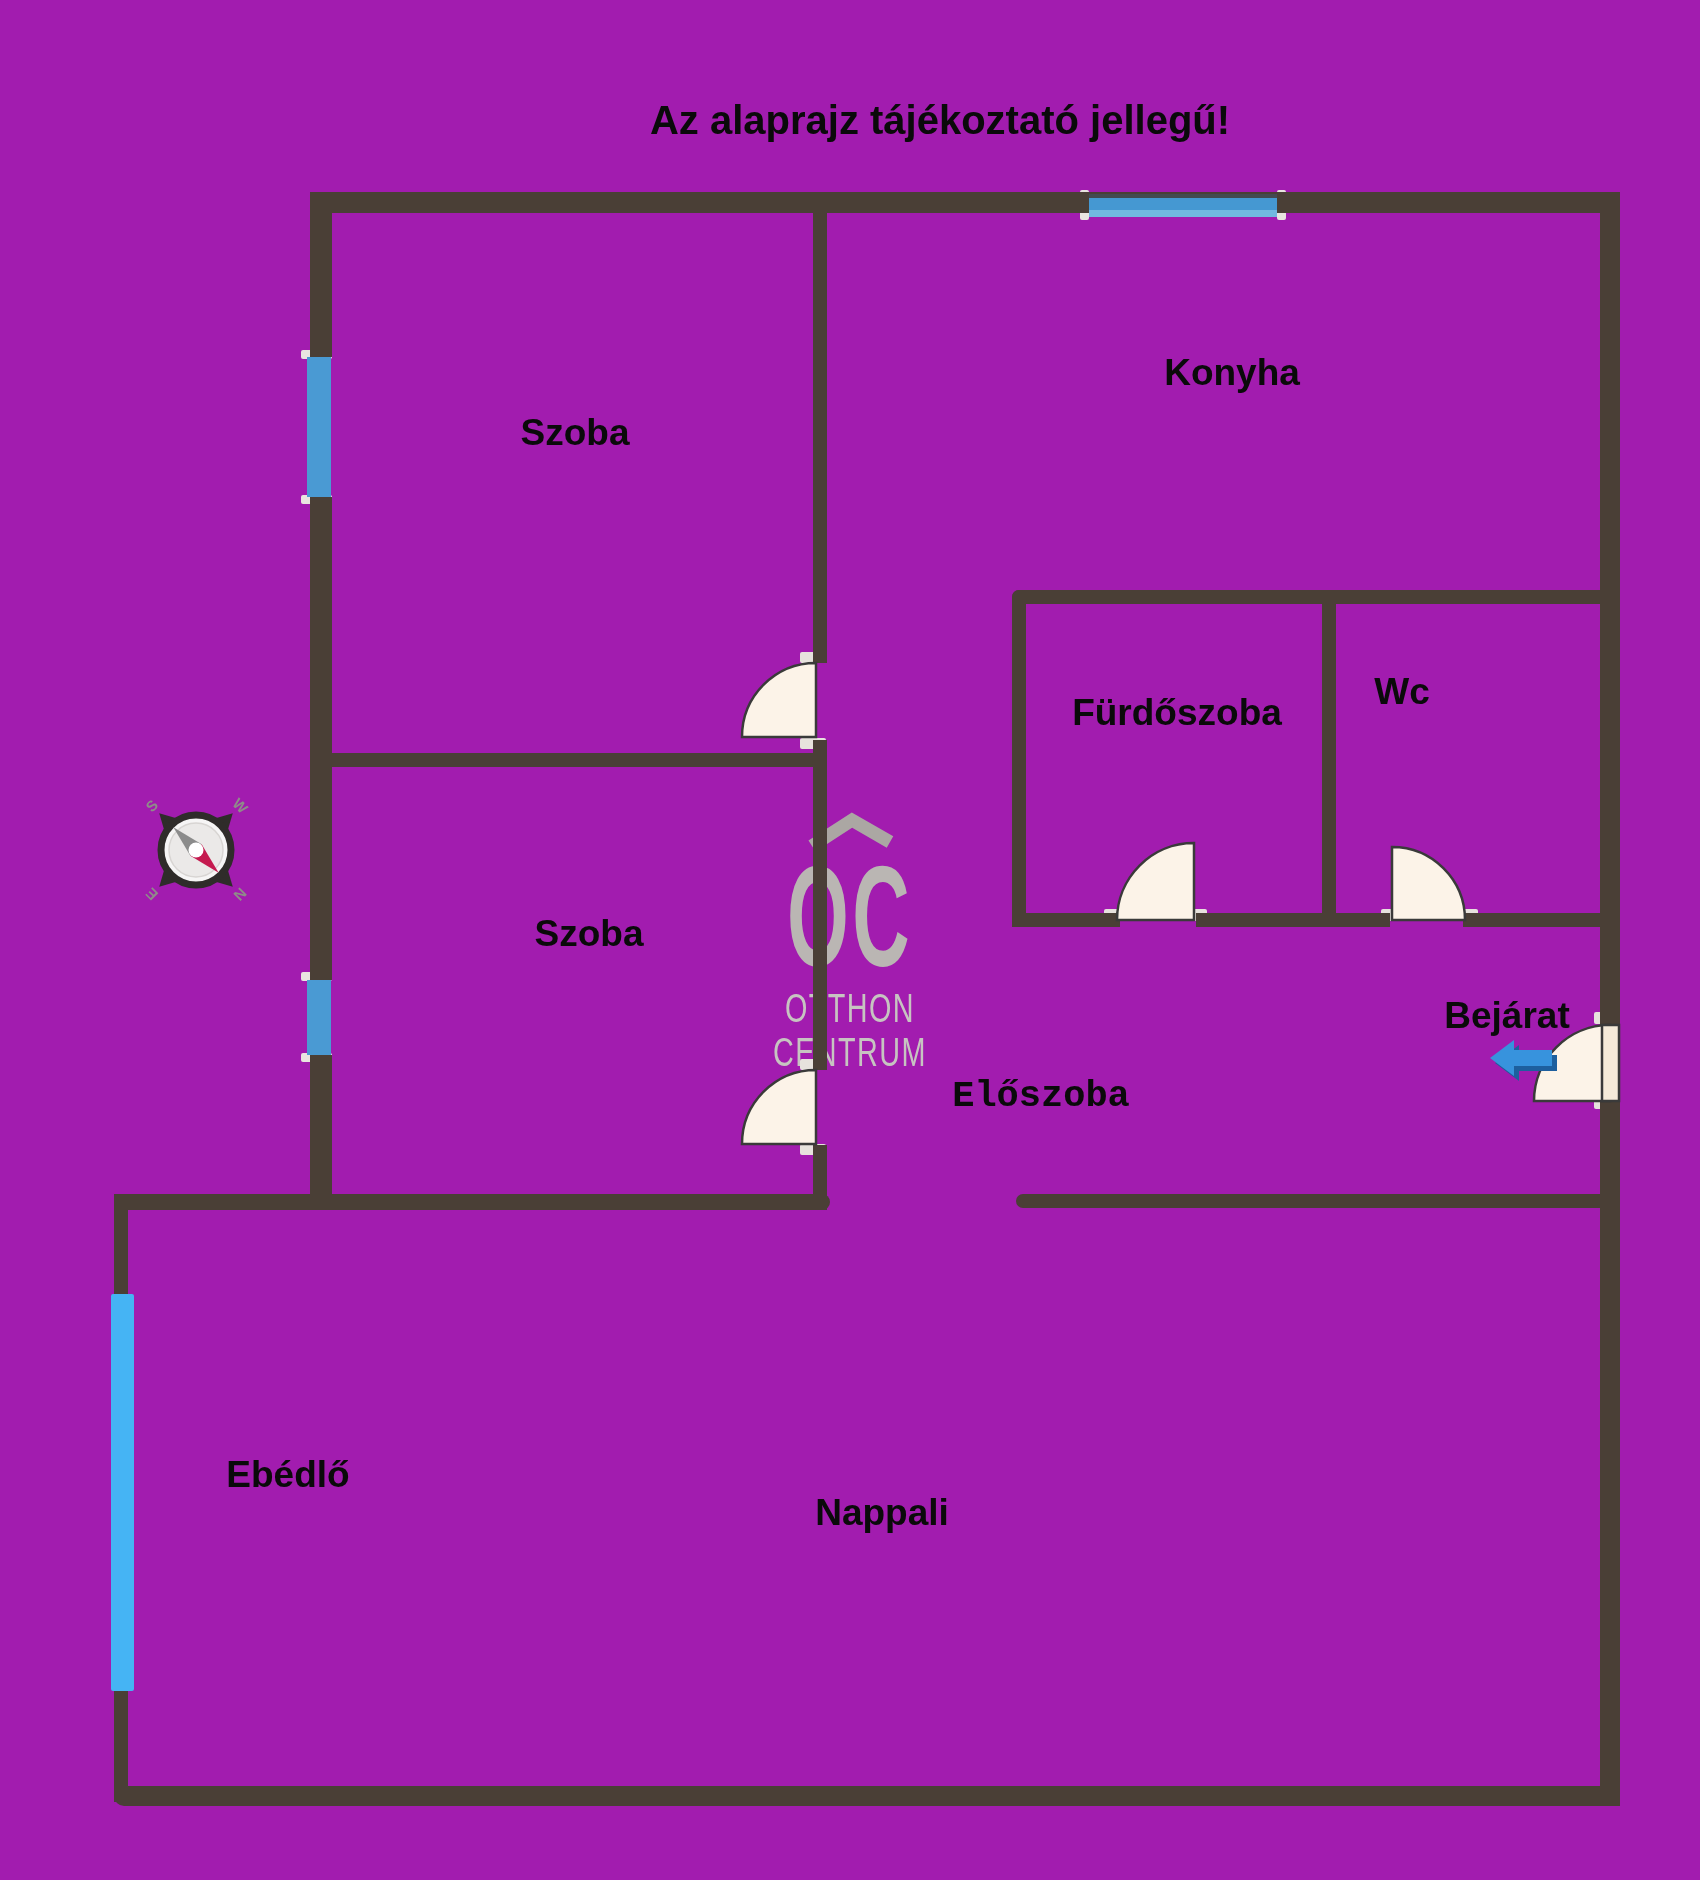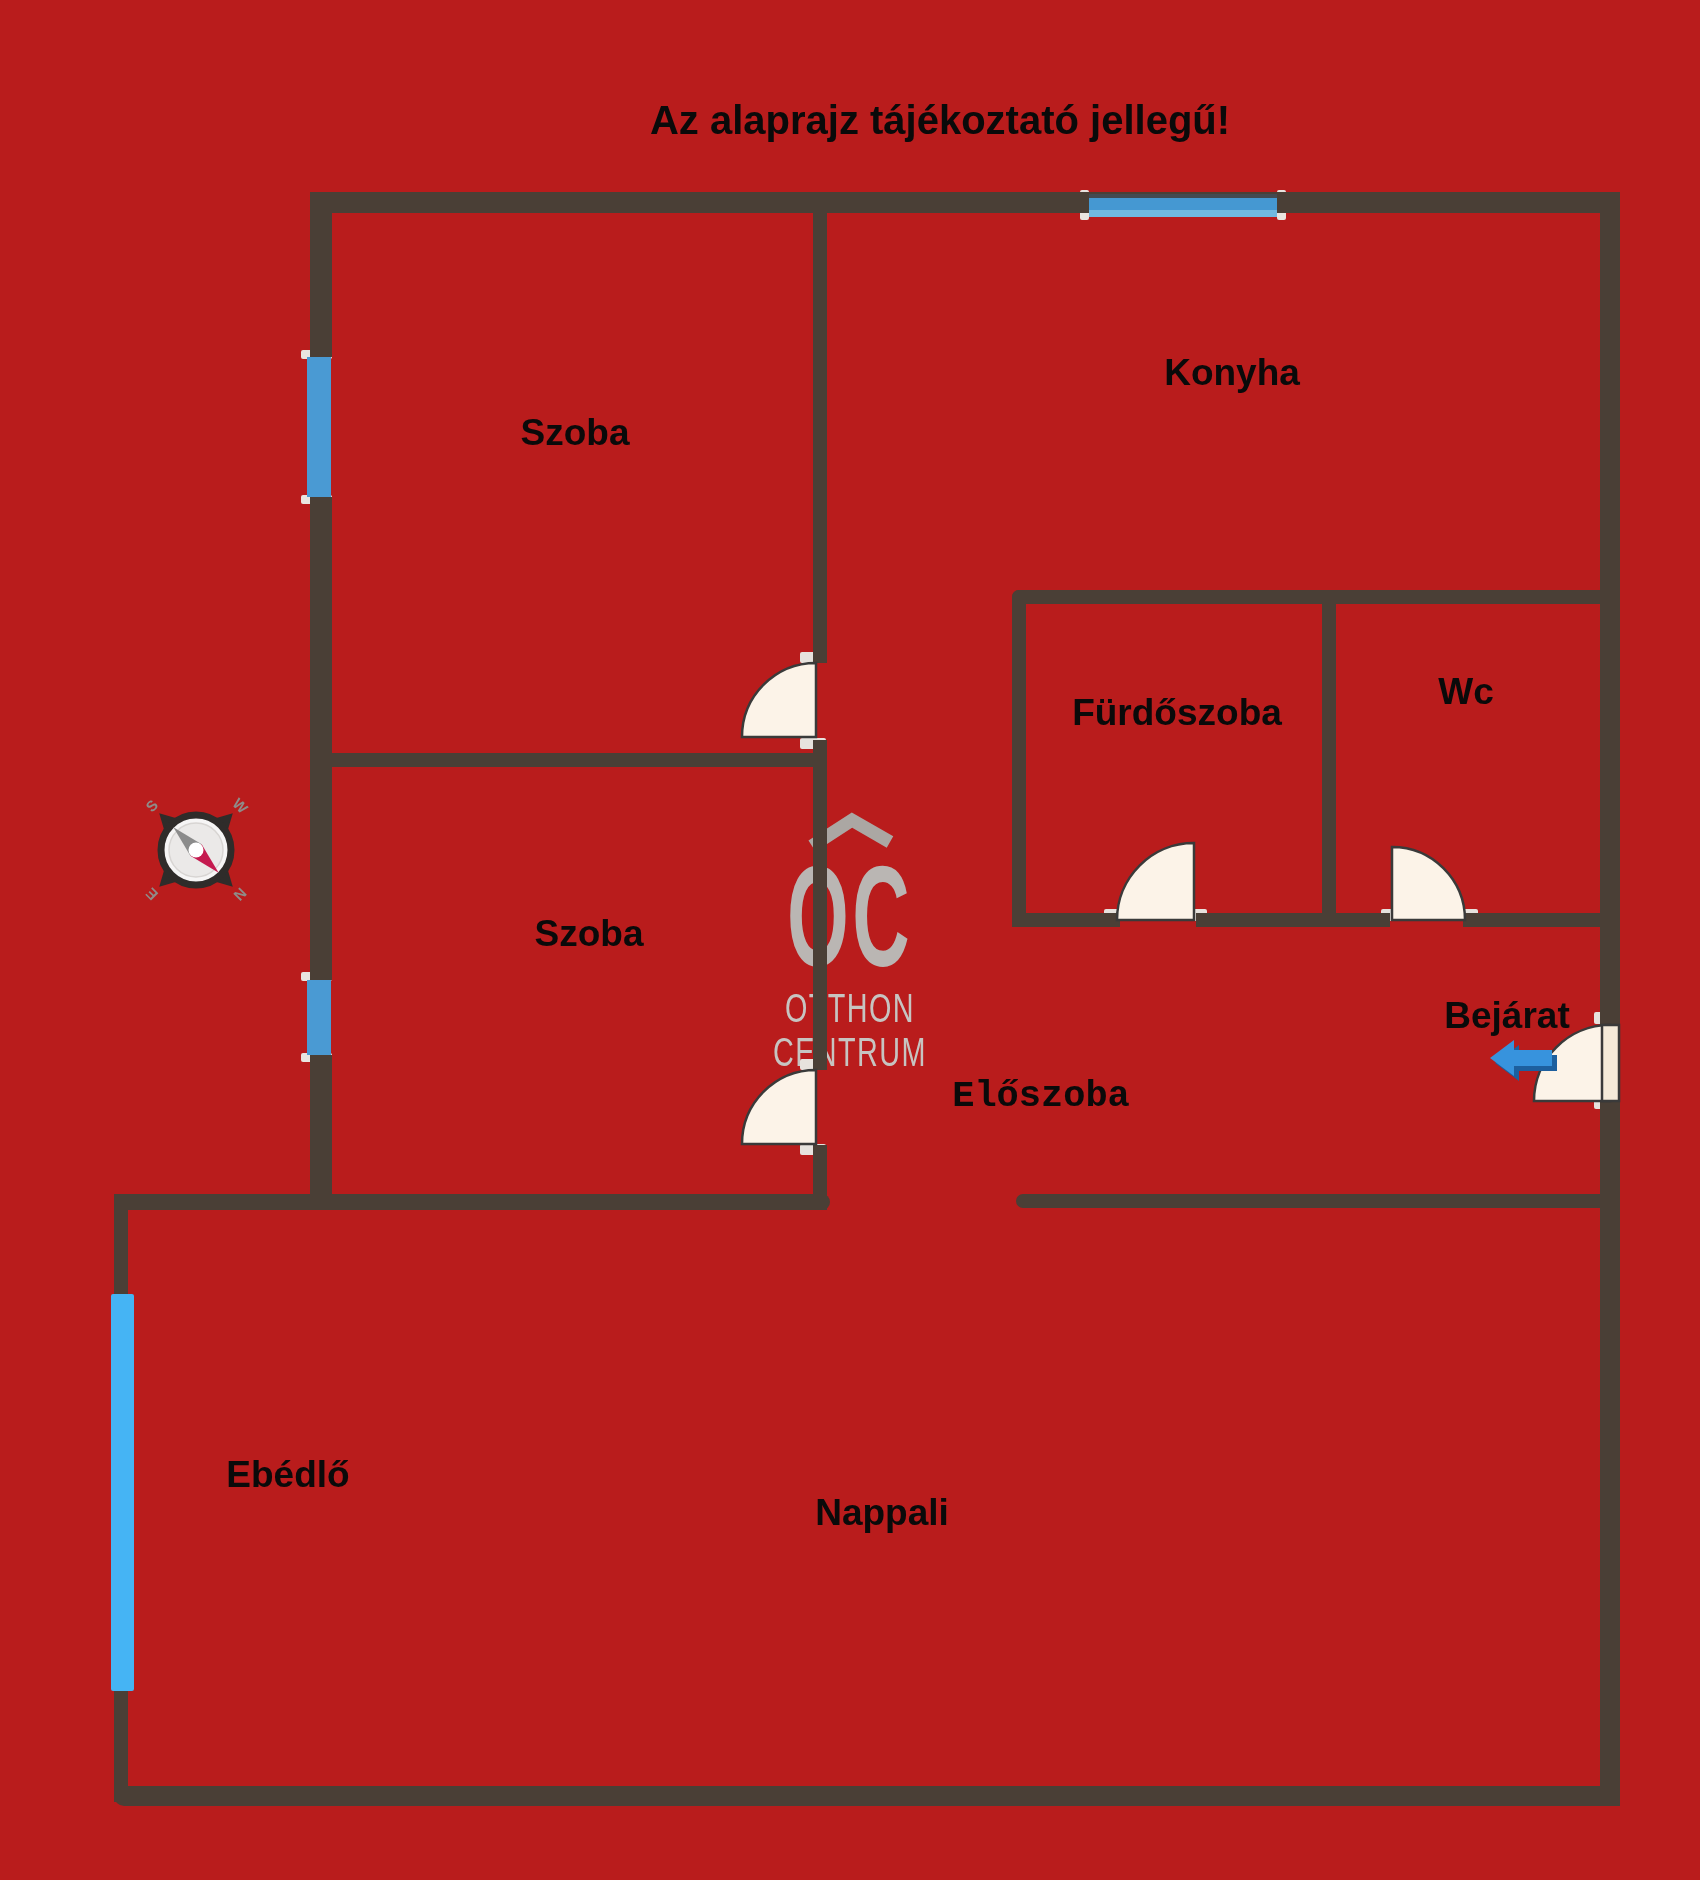--- a/index.html
+++ b/index.html
@@ -1,16 +1,16 @@
 <!DOCTYPE html>
 <html><head>
 <meta charset="utf-8">
 <style>
   html,body{margin:0;padding:0;background:#ffffff;}
-  .plan{position:relative;width:1700px;height:1880px;background:#b91c1c;overflow:hidden;
+  .plan{position:relative;width:1700px;height:1880px;background:#a21caf;overflow:hidden;
         font-family:"Liberation Sans",sans-serif;}
   .wall{position:absolute;background:#4a3f36;z-index:3;}
   .cap{position:absolute;background:#e7e2dd;border-radius:2px;z-index:2;}
   .wcap{position:absolute;background:#e9e5e0;border-radius:2px;z-index:2;}
   .window{position:absolute;z-index:4;}
   .door{position:absolute;z-index:5;}
   .lbl{position:absolute;transform:translate(-50%,-50%);font-weight:bold;font-size:37px;
        color:#0a0a0a;white-space:nowrap;z-index:6;}
   .title{position:absolute;left:940px;top:98px;transform:translateX(-50%);font-weight:bold;
          font-size:40px;color:#0a0a0a;white-space:nowrap;z-index:6;}
@@ -127,20 +127,20 @@
   </svg>
 
   <svg style="position:absolute;left:1488px;top:1034px;z-index:6;" width="84" height="52" viewBox="0 0 84 52">
     <polygon points="7,29 31,11 31,21 69,21 69,37 31,37 31,47" fill="#1d5f9e"></polygon>
     <polygon points="2,24 26,6 26,16 64,16 64,32 26,32 26,42" fill="#3793dd"></polygon>
   </svg>
 
   <div class="lbl" style="left:575px;top:433px;">Szoba</div>
   <div class="lbl" style="left:1232px;top:373px;">Konyha</div>
   <div class="lbl" style="left:1177px;top:713px;">Fürdőszoba</div>
-  <div class="lbl" style="left:1466px;top:692px;">Wc</div>
+  <div class="lbl" style="left:1402px;top:692px;">Wc</div>
   <div class="lbl" style="left:589px;top:934px;">Szoba</div>
   <div class="lbl" style="left:1041px;top:1096px;font-family:Liberation Mono, monospace;">Előszoba</div>
   <div class="lbl" style="left:1507px;top:1016px;">Bejárat</div>
   <div class="lbl" style="left:288px;top:1475px;">Ebédlő</div>
   <div class="lbl" style="left:882px;top:1513px;">Nappali</div>
 
 </div>
 
 </body></html>

